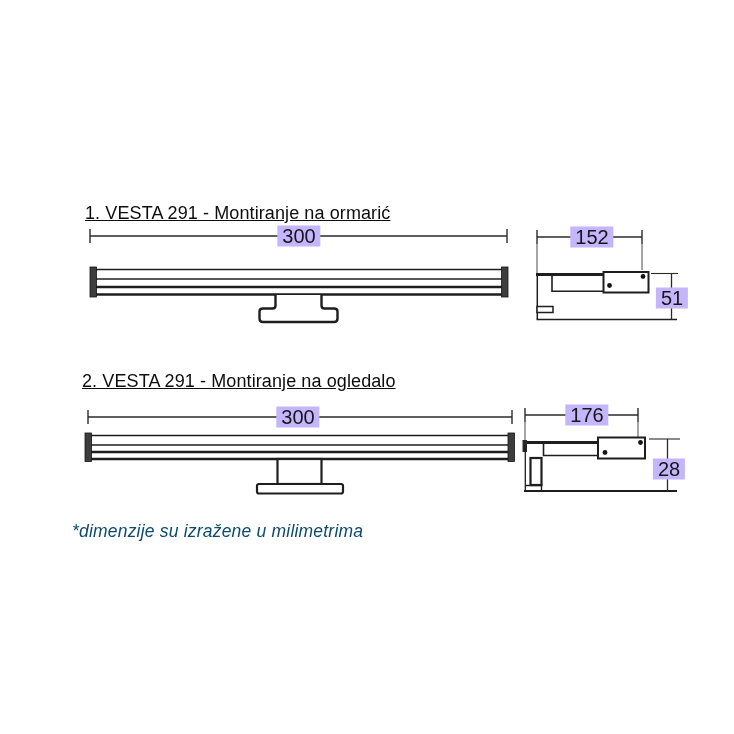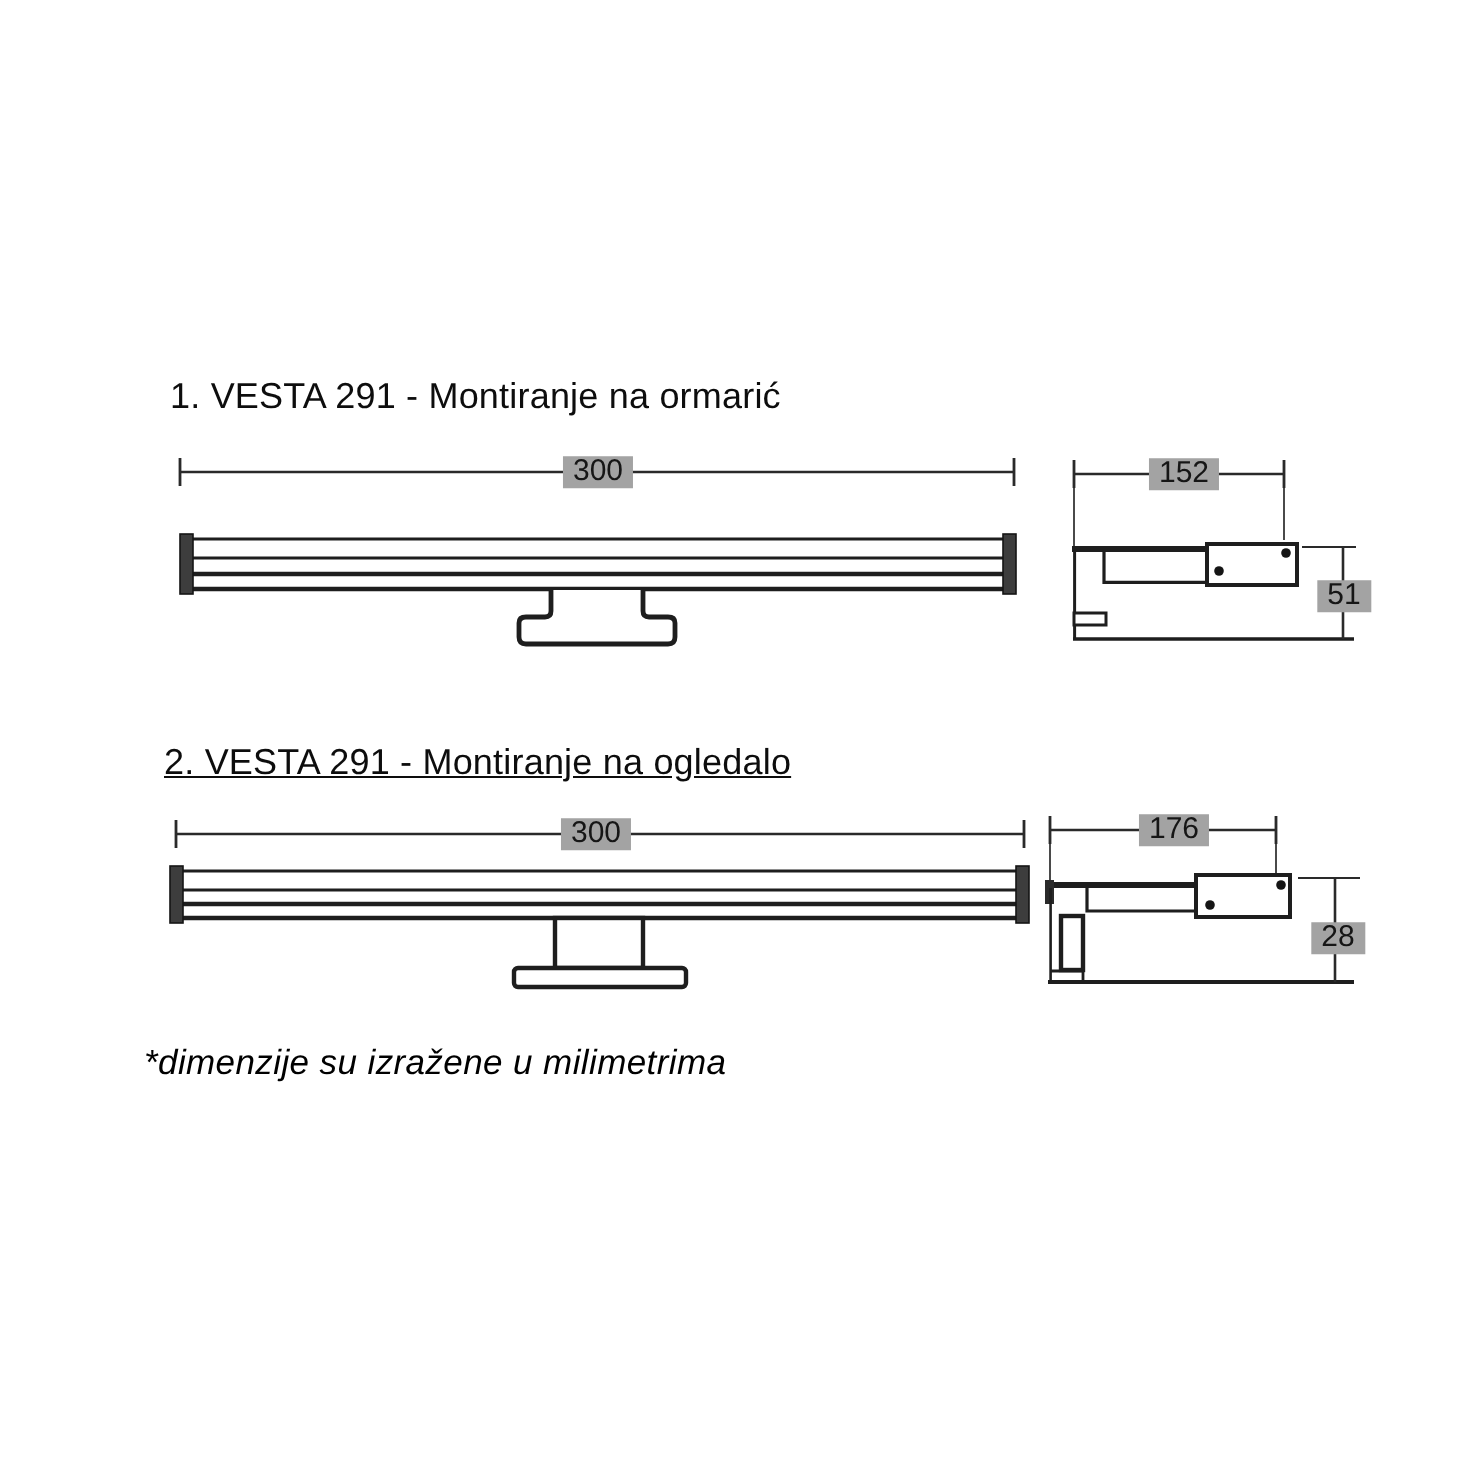--- a/index.html
+++ b/index.html
@@ -7,26 +7,26 @@
     position:relative; width:734px; height:734px; background:#ffffff;
     font-family:"Liberation Sans", sans-serif; overflow:hidden;
   }
   .drawing-svg { position:absolute; left:0; top:0; width:734px; height:734px; }
   .label { position:absolute; color:#101010; }
   .title {
     font-size:18px; line-height:20px; white-space:nowrap; color:#0d0d0d;
     letter-spacing:0.1px;
   }
   .dim-label {
-    font-size:15px; line-height:1.05; white-space:nowrap;
-    background:#a3a3a3; padding:0 5px; transform:translate(-50%,-50%);
+    font-size:20px; line-height:1.05; white-space:nowrap;
+    background:#c4b5fd; padding:0 5px; transform:translate(-50%,-50%);
     color:#161616;
   }
   .note {
-    font-size:17.5px; font-style:italic; white-space:nowrap; color:#000000;
+    font-size:17.5px; font-style:italic; white-space:nowrap; color:#0c4a6e;
     letter-spacing:0.2px;
   }
 </style>
 </head>
 <body>
 
 <div class="canvas">
 
   <svg class="drawing-svg" viewBox="0 0 734 734" fill="none" stroke-linecap="butt">
 
@@ -123,21 +123,21 @@
         <circle cx="605" cy="452.5" r="2.4" fill="#151515"></circle>
         <circle cx="640.5" cy="442.5" r="2.4" fill="#151515"></circle>
       </g>
       <g stroke="#2a2a2a">
         <path d="M649,439 H680" stroke-width="1.1"></path>
         <path d="M667.5,439 V491" stroke-width="1.3"></path>
       </g>
     </g>
   </svg>
 
-  <div class="label title" style="left:85px; top:188px;">1. VESTA 291 - Montiranje na ormarić</div>
+  <div class="label title" style="left:85px; top:203px;text-decoration:underline;">1. VESTA 291 - Montiranje na ormarić</div>
 
   <div class="label dim-label" style="left:299px; top:236px;">300</div>
   <div class="label dim-label" style="left:592px; top:237px;">152</div>
   <div class="label dim-label" style="left:672px; top:298px;">51</div>
 
   <div class="label title" style="left:82px; top:371px;text-decoration:underline;">2. VESTA 291 - Montiranje na ogledalo</div>
 
   <div class="label dim-label" style="left:298px; top:417px;">300</div>
   <div class="label dim-label" style="left:587px; top:415px;">176</div>
   <div class="label dim-label" style="left:669px; top:469px;">28</div>

